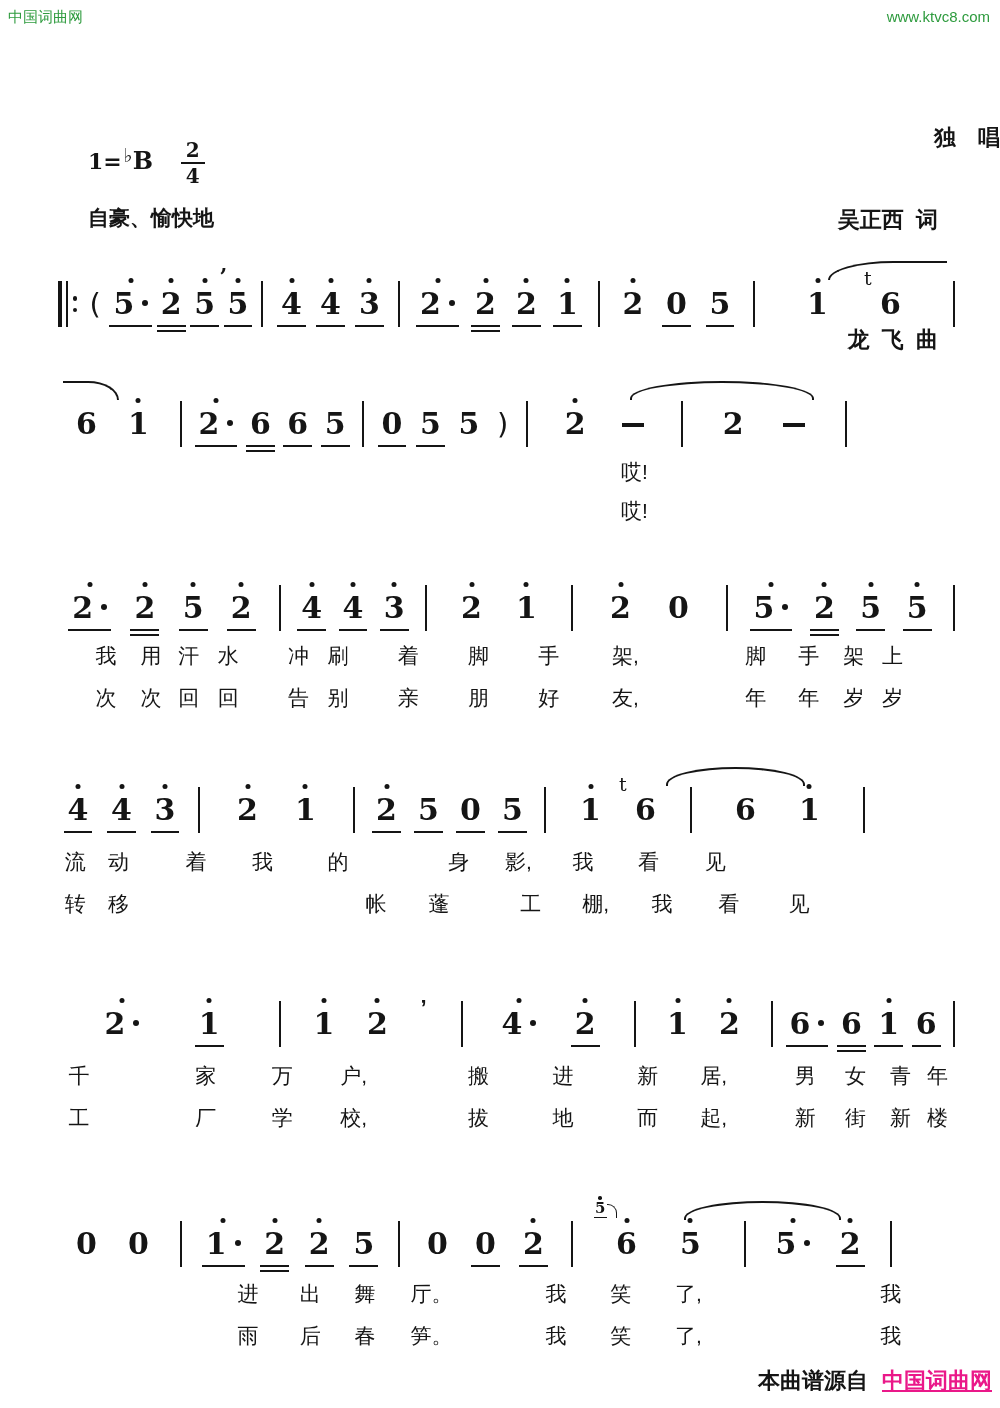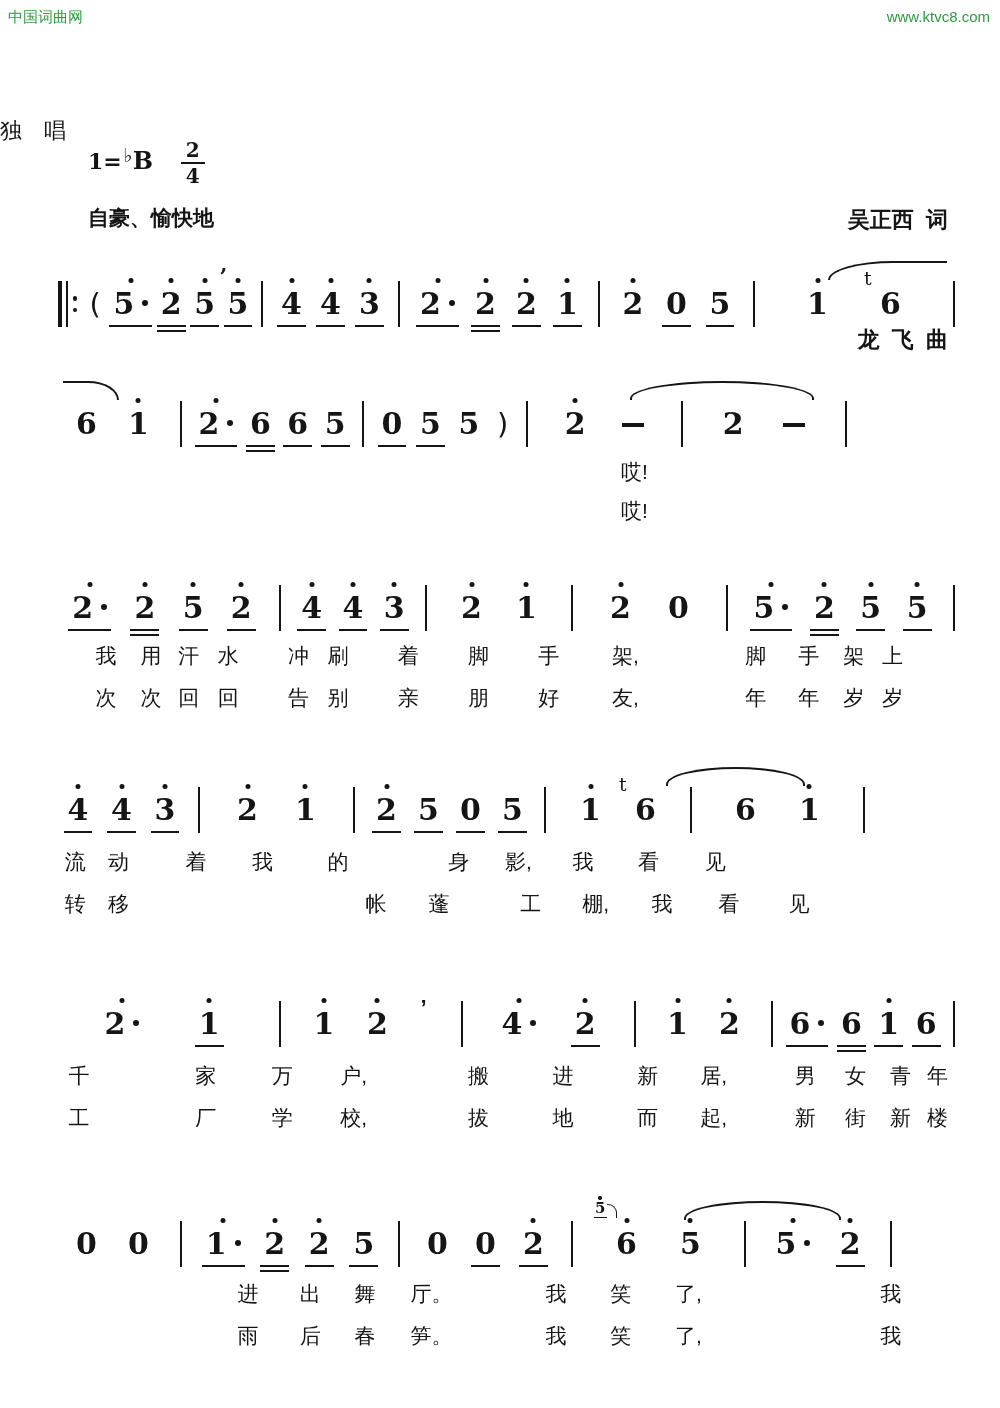--- a/index.html
+++ b/index.html
@@ -4,23 +4,23 @@
 <style>
   html,body{margin:0;padding:0;background:#888;}
   .page{position:relative;width:1000px;height:1408px;margin:0 auto;background:#ffffff;
         font-family:"Liberation Sans",sans-serif;color:#151515;overflow:hidden;}
   
   .hdr-left{position:absolute;top:8px;left:8px;font-size:15px;color:#2e9b3e;text-decoration:none;}
   .hdr-right{position:absolute;top:8px;right:10px;font-size:15px;color:#2e9b3e;text-decoration:none;}
   
   .title{position:absolute;top:32px;left:0;width:100%;text-align:center;
          font-family:"DejaVu Serif",serif;font-weight:700;font-size:39px;letter-spacing:7px;}
-  .subtitle{position:absolute;top:116px;left:0;width:100%;text-align:left;
-            font-size:22px;font-weight:400;}
-  .credits{position:absolute;top:120px;right:52px;text-align:right;font-size:22px;font-weight:600;line-height:40px;white-space:pre;}
+  .subtitle{position:absolute;top:123px;left:0;width:100%;text-align:right;
+            font-size:22px;font-weight:700;}
+  .credits{position:absolute;top:120px;right:62px;text-align:right;font-size:22px;font-weight:600;line-height:40px;white-space:pre;}
   .keysig{position:absolute;top:140px;left:88px;font-family:"DejaVu Serif",serif;font-weight:700;font-size:22px;}
   .keysig .flat{position:relative;top:-7px;font-size:19px;margin-left:2px;}
   .keysig .kletter{font-size:24px;}
   .frac{display:inline-block;vertical-align:-14px;margin-left:20px;text-align:center;font-size:20px;line-height:20px;}
   .frac .n{display:block;border-bottom:2.5px solid #151515;padding:0 5px 2px;}
   .frac .d{display:block;padding-top:2px;}
   .tempo{position:absolute;top:204px;left:88px;font-size:21px;font-weight:700;}
   
   .mline{position:absolute;left:45px;width:900px;height:64px;display:flex;align-items:center;}
   .meas{display:flex;justify-content:space-evenly;align-items:center;height:64px;flex:none;}
@@ -391,13 +391,16 @@
         <span class="syl" style="left: 28.3%;">后</span>
         <span class="syl" style="left: 34.4%;">春</span>
         <span class="syl" style="left: 40.6%;">笋。</span>
         <span class="syl" style="left: 55.6%;">我</span>
         <span class="syl" style="left: 62.8%;">笑</span>
         <span class="syl" style="left: 70%;">了,</span>
         <span class="syl" style="left: 92.8%;">我</span>
       </div>
     </div>
 
+  <div class="footer">
+    <span>本曲谱源自</span><a class="site" href="#">中国词曲网</a>
+  </div>
 </div>
 
 </body></html>

